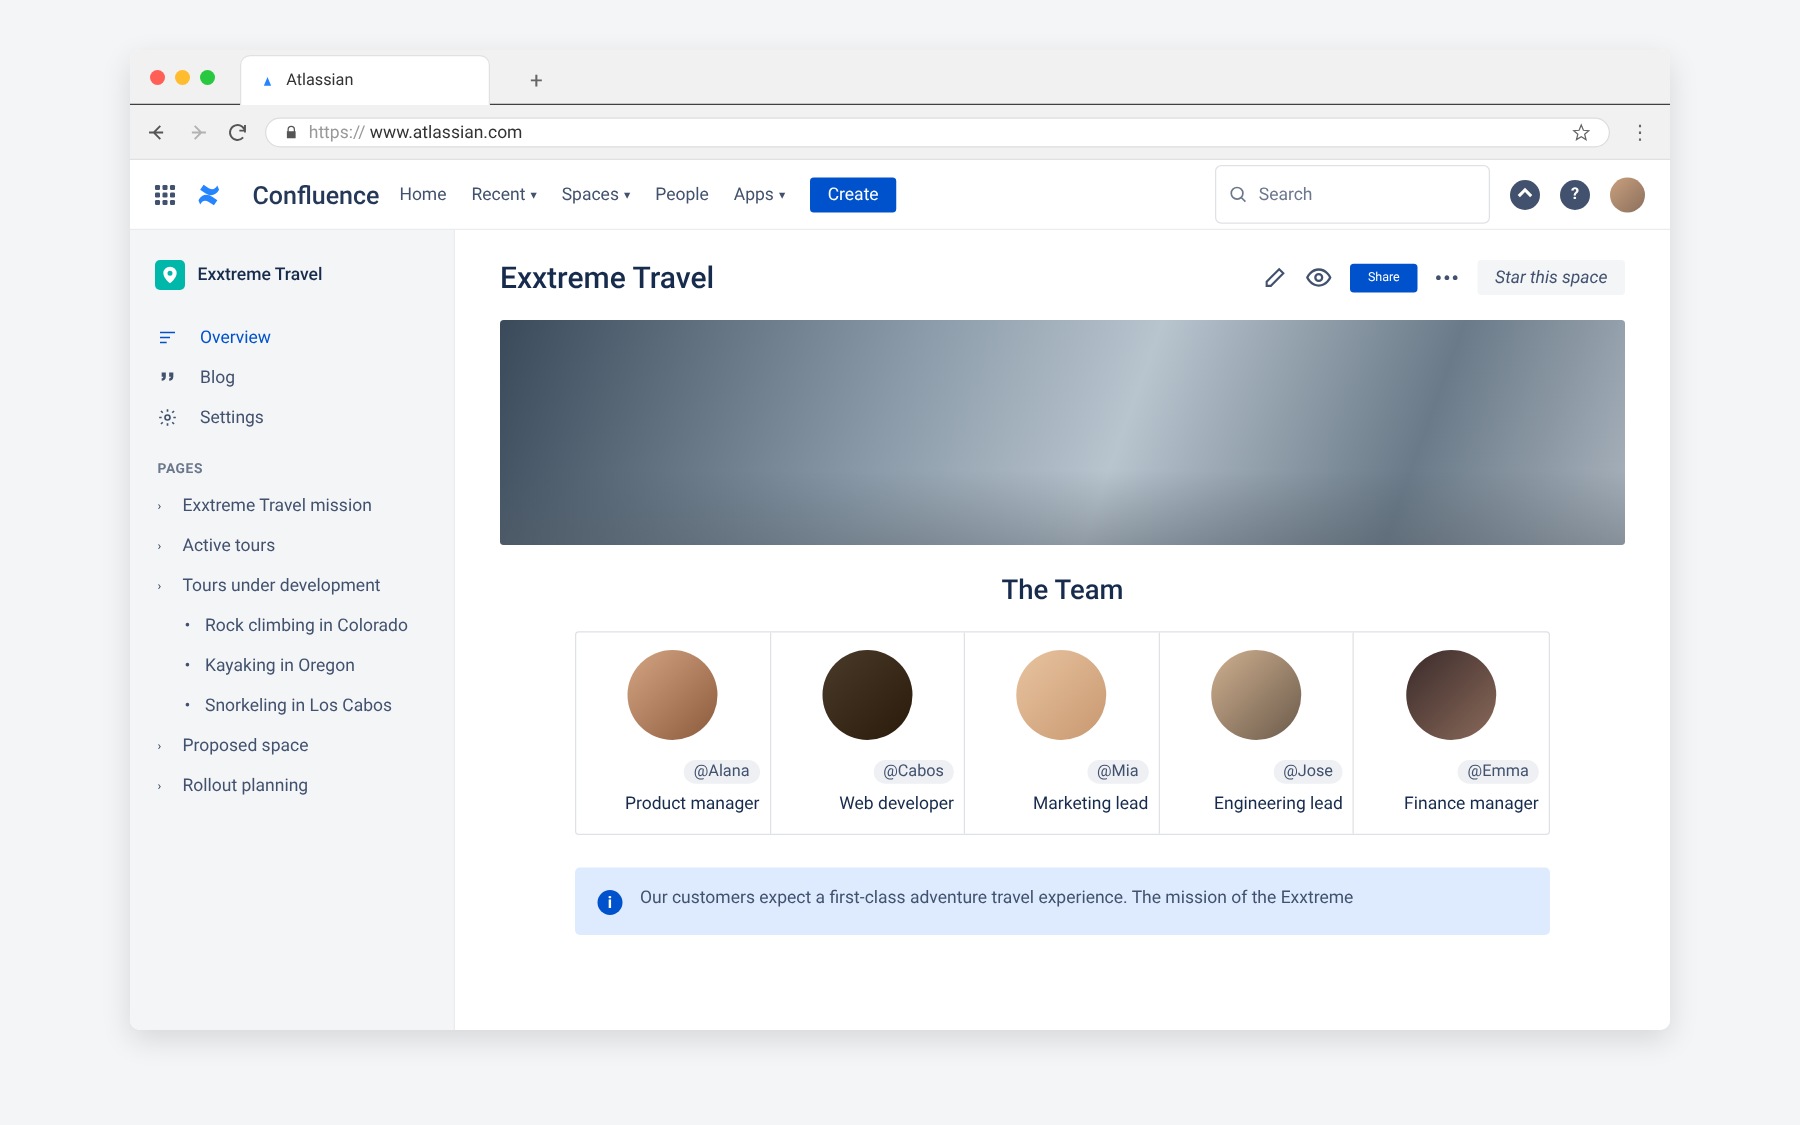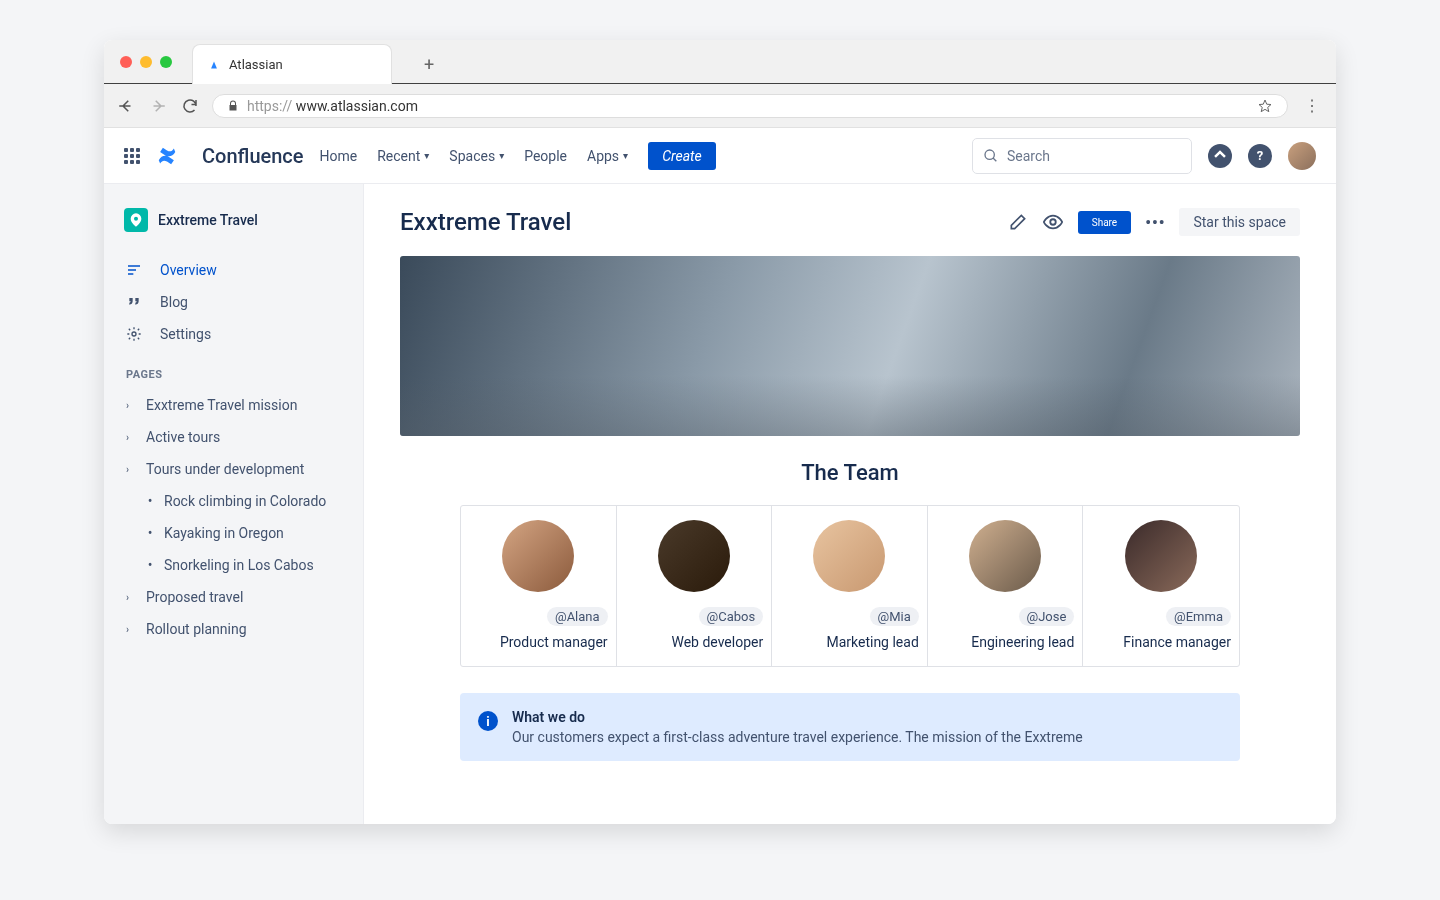--- a/index.html
+++ b/index.html
@@ -20,23 +20,23 @@
 .url-text { color: #999; }
 .url-text .domain { color: #333; }
 .app-header { height: 56px; border-bottom: 1px solid #ebecf0; display: flex; align-items: center; padding: 0 20px; gap: 16px; background: #fff; }
 .app-grid-icon { display: grid; grid-template-columns: repeat(3,4px); grid-template-rows: repeat(3,4px); gap: 2px; }
 .app-grid-icon span { background: #42526e; border-radius: 1px; }
 .confluence-brand { display: flex; align-items: center; gap: 24px; font-size: 20px; font-weight: 500; color: #253858; }
 .conf-icon { color: #2684ff; font-size: 22px; }
 .nav-links { display: flex; gap: 20px; align-items: center; }
 .nav-link { color: #42526e; font-size: 14px; display: flex; align-items: center; gap: 4px; cursor: pointer; }
 .chevron-sm { font-size: 10px; color: #42526e; }
-.create-btn { background: #0052cc; color: #fff; border: none; border-radius: 3px; padding: 6px 14px; font-size: 14px; cursor: pointer; font-style: italic; }
+.create-btn { background: #0052cc; color: #fff; border: none; border-radius: 3px; padding: 6px 14px; font-size: 14px; cursor: pointer; }
 .header-spacer { flex: 1; }
-.search-box { border: 1px solid #dfe1e6; border-radius: 5px; height: 36px; width: 220px; display: flex; align-items: center; padding: 0 10px; gap: 8px; color: #6b778c; font-size: 14px; }
+.search-box { border: 1px solid #dfe1e6; border-radius: 5px; height: 47px; width: 220px; display: flex; align-items: center; padding: 0 10px; gap: 8px; color: #6b778c; font-size: 14px; }
 .header-icon { width: 24px; height: 24px; border-radius: 50%; display: flex; align-items: center; justify-content: center; color: #42526e; }
 .header-icon.solid { background: #42526e; color: #fff; font-size: 13px; font-weight: bold; }
 .avatar-sm { width: 28px; height: 28px; border-radius: 50%; background: linear-gradient(135deg, #c9a07e, #8b6f5c); }
 .app-body { display: flex; height: 640px; }
 .sidebar { width: 260px; background: #f4f5f7; border-right: 1px solid #ebecf0; padding: 20px 12px; overflow-y: auto; }
 .space-header { display: flex; align-items: center; gap: 10px; padding: 4px 8px; margin-bottom: 18px; }
 .space-icon { width: 24px; height: 24px; border-radius: 4px; background: #00b8a9; display: flex; align-items: center; justify-content: center; color: #fff; font-size: 14px; }
 .space-name { font-size: 14px; color: #172b4d; font-weight: 500; }
 .side-nav-item { display: flex; align-items: center; gap: 14px; padding: 8px 10px; border-radius: 4px; font-size: 14px; color: #42526e; cursor: pointer; }
 .side-nav-item.active { color: #0052cc; }
@@ -45,21 +45,21 @@
 .tree-item { display: flex; align-items: center; gap: 8px; padding: 8px 4px 8px 10px; font-size: 14px; color: #42526e; cursor: pointer; white-space: nowrap; overflow: hidden; }
 .tree-item .caret { font-size: 10px; color: #42526e; width: 12px; }
 .tree-item .bullet { width: 12px; text-align: center; color: #42526e; }
 .tree-item.child { padding-left: 28px; }
 .main { flex: 1; background: #fff; padding: 24px 36px; overflow-y: auto; }
 .page-header { display: flex; align-items: center; margin-bottom: 20px; }
 .page-title { font-size: 24px; font-weight: 500; color: #172b4d; flex: 1; }
 .page-actions { display: flex; align-items: center; gap: 14px; }
 .action-icon { color: #42526e; cursor: pointer; }
 .share-btn { background: #0052cc; color: #fff; border: none; border-radius: 3px; padding: 6px 14px; font-size: 10px; cursor: pointer; }
-.star-btn { background: #f4f5f7; border: none; border-radius: 3px; padding: 6px 14px; font-size: 14px; color: #42526e; cursor: pointer; }
+.star-btn { background: #f4f5f7; border: none; border-radius: 3px; padding: 6px 14px; font-size: 14px; color: #42526e; cursor: pointer; font-style: italic; }
 .hero-image { width: 100%; height: 180px; border-radius: 3px; background: linear-gradient(110deg, #3a4a5a 0%, #8a9aa8 35%, #b8c4ce 55%, #6a7a88 80%, #aab4be 100%); margin-bottom: 24px; position: relative; overflow: hidden; }
 .hero-image::after { content: ""; position: absolute; bottom: 0; left: 0; right: 0; height: 60px; background: linear-gradient(180deg, transparent, rgba(80,90,100,0.4)); }
 .team-title { text-align: center; font-size: 22px; font-weight: 500; color: #172b4d; margin-bottom: 20px; }
 .team-grid { display: grid; grid-template-columns: repeat(5, 1fr); border: 1px solid #dfe1e6; border-radius: 3px; margin: 0 60px 26px; }
 .team-cell { padding: 14px 8px 16px; text-align: right; border-right: 1px solid #dfe1e6; }
 .team-cell:last-child { border-right: none; }
 .team-avatar { width: 72px; height: 72px; border-radius: 50%; margin: 0 auto 14px; background-size: cover; }
 .av1 { background: linear-gradient(135deg, #d4a583, #8b5a3c); }
 .av2 { background: linear-gradient(135deg, #4a3a2a, #2a1a0a); }
 .av3 { background: linear-gradient(135deg, #e8c4a0, #c89870); }
@@ -243,21 +243,21 @@
       <div class="tree-item child">
           <span class="bullet">•</span>
           <span>Kayaking in Oregon</span>
         </div>
       <div class="tree-item child">
           <span class="bullet">•</span>
           <span>Snorkeling in Los Cabos</span>
         </div>
       <div class="tree-item">
           <span class="caret">›</span>
-          <span>Proposed travel</span>
+          <span>Proposed space</span>
         </div>
       <div class="tree-item">
           <span class="caret">›</span>
           <span>Rollout planning</span>
         </div>
     </div>
 
     <div class="main">
       <div class="page-header">
         <div class="page-title">Exxtreme Travel</div>
@@ -307,19 +307,18 @@
         <div class="team-cell">
           <div class="team-avatar av5"></div>
           <div class="team-handle">@Emma</div>
           <div class="team-role">Finance manager</div>
         </div>
       </div>
 
       <div class="info-panel">
         <div class="info-icon">i</div>
         <div>
-          <div class="info-title">What we do</div>
           <div class="info-body">Our customers expect a first-class adventure travel experience. The mission of the Exxtreme</div>
         </div>
       </div>
     </div>
   </div>
 </div>
 
 </body></html>

